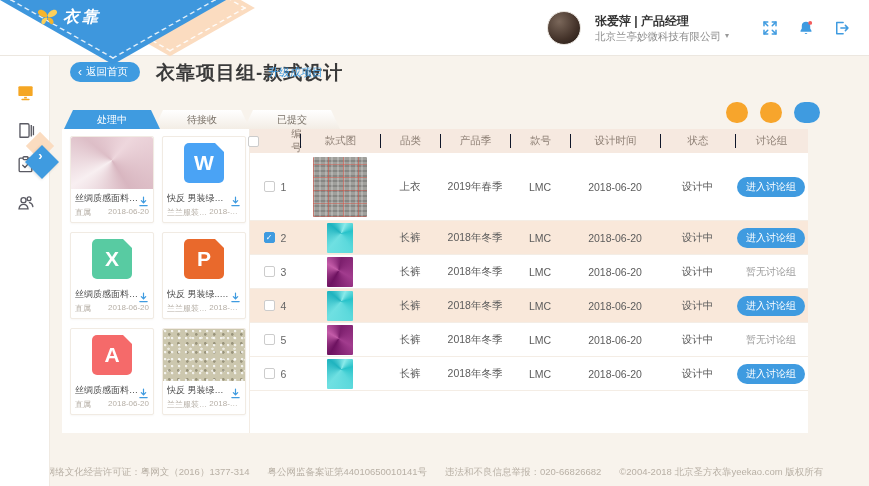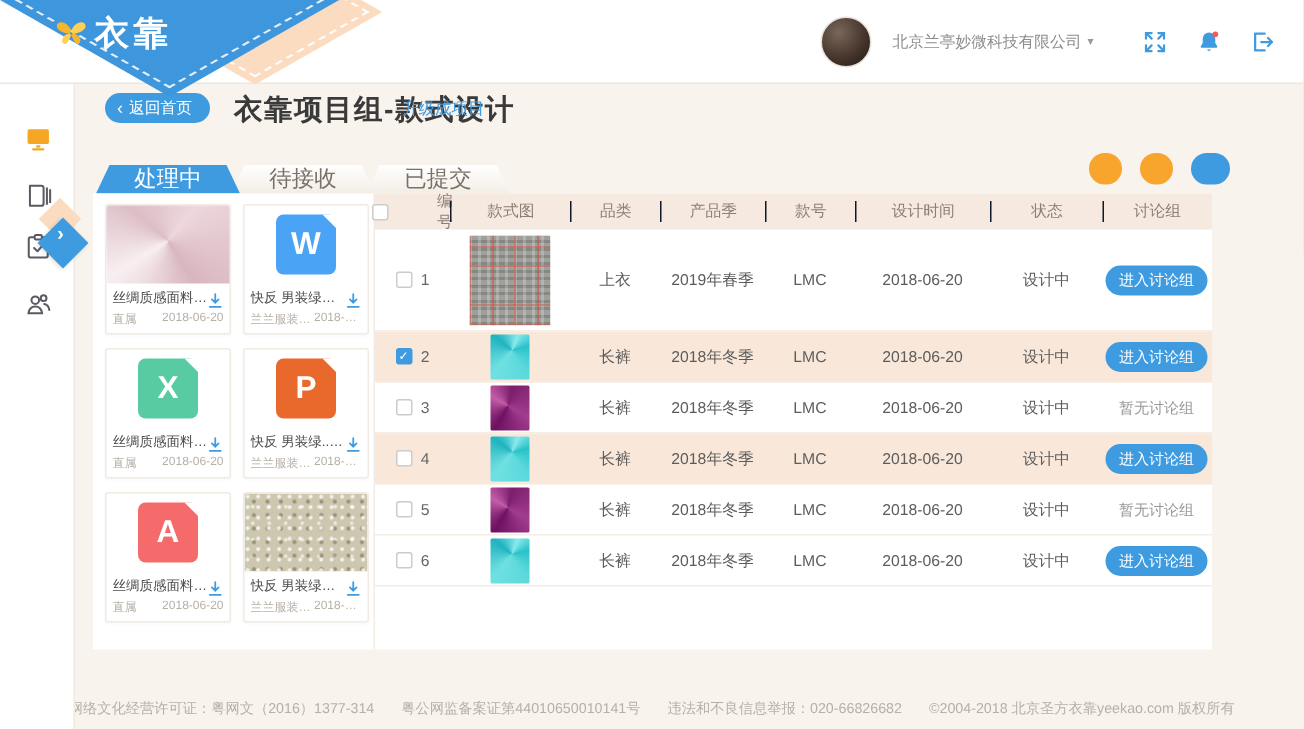--- a/index.html
+++ b/index.html
@@ -33,38 +33,38 @@
   .sidebar-marker .chev{position:absolute;left:4px;top:1px;transform:rotate(-45deg);
     color:#fff;font-size:13px;font-weight:bold;}
   
   .logo-peach{position:absolute;left:110px;top:-52px;width:120px;height:120px;background:#fbdcc0;
     transform:scaleY(.57) rotate(45deg);z-index:3;}
   .logo-peach::after{content:"";position:absolute;inset:6px;border:2px dashed rgba(255,255,255,.9);}
   .logo-blue{position:absolute;left:33px;top:-80px;width:160px;height:160px;background:#3e97dd;
     transform:scaleY(.57) rotate(45deg);z-index:4;}
   .logo-blue::after{content:"";position:absolute;inset:7px;border:2px dashed rgba(255,255,255,.85);}
   .logo-content{position:absolute;left:36px;top:7px;z-index:5;display:flex;align-items:center;gap:4px;}
-  .logo-text{color:#fff;font-size:23px;font-weight:bold;letter-spacing:3px;}
+  .logo-text{color:#fff;font-size:16px;font-weight:bold;letter-spacing:3px;font-style:italic;}
   
   .back-btn{position:absolute;left:70px;top:62px;height:20px;padding:0 12px 0 8px;border:none;
     border-radius:10px;background:#3f9be0;color:#fff;font-size:10.5px;display:flex;align-items:center;gap:4px;
     cursor:pointer;z-index:2;font-family:inherit;}
   .back-btn::before{content:"‹";font-size:12px;line-height:1;}
   .page-title{position:absolute;left:156px;top:60px;font-size:19px;font-weight:bold;color:#3a3a3a;letter-spacing:1px;}
   .upgrade-link{position:absolute;left:268px;top:65px;font-size:11px;color:#3f9be0;cursor:pointer;}
   
   .actions{position:absolute;right:49px;top:102px;display:flex;gap:12px;align-items:center;}
   .pill{height:21px;border:none;border-radius:11px;color:#fff;font-size:10.5px;padding:0 11px;
     cursor:pointer;font-family:inherit;letter-spacing:.5px;}
   .pill.orange{background:#f7a52c;}
   .pill.blue{background:#3f9be0;padding:0 13px;}
   
   .tabs{position:absolute;left:64px;top:110px;display:flex;z-index:2;}
-  .tab{width:96px;height:19px;margin-right:-6px;display:flex;align-items:flex-end;justify-content:center;
-    font-size:15px;color:#7a7268;cursor:pointer;
+  .tab{width:96px;height:19px;margin-right:-6px;display:flex;align-items:center;justify-content:center;
+    font-size:10px;color:#7a7268;cursor:pointer;
     clip-path:polygon(9px 0,calc(100% - 9px) 0,100% 100%,0 100%);
     background:linear-gradient(#ffffff,#f3ede5);}
   .tab.active{background:#3f9be0;color:#fff;z-index:3;}
   
   .panel{position:absolute;left:62px;top:129px;width:746px;height:304px;background:#fff;display:flex;}
   .res-col{width:188px;border-right:1px solid #f3ece4;display:flex;flex-direction:column;}
   .table-col{width:558px;display:flex;flex-direction:column;}
   .band{height:24px;background:#f6e9e0;display:flex;align-items:center;flex:none;}
   .res-col .band{justify-content:center;font-size:10.5px;color:#8d7f74;}
   .th{display:flex;align-items:center;justify-content:center;font-size:10.5px;color:#8d7f74;height:14px;gap:28px;}
@@ -135,20 +135,21 @@
 </style>
 </head>
 <body>
 
 <div class="stage">
 
   <header class="topbar">
     <div class="user-area">
       <div class="avatar"></div>
       <div class="user-text">
+        <div class="user-name">张爱萍 | 产品经理</div>
         <div class="company-row">
           <span>北京兰亭妙微科技有限公司</span>
           <span class="caret">▾</span>
         </div>
       </div>
       <div class="icon-btn">
         <svg width="18" height="18" viewBox="0 0 24 24" fill="none" stroke="#3f9be0" stroke-width="2" stroke-linecap="round">
           <path d="M4 9V4h5M15 4h5v5M20 15v5h-5M9 20H4v-5"></path>
           <path d="M4.5 4.5l4.5 4.5M19.5 4.5L15 9M19.5 19.5L15 15M4.5 19.5L9 15"></path>
         </svg>

